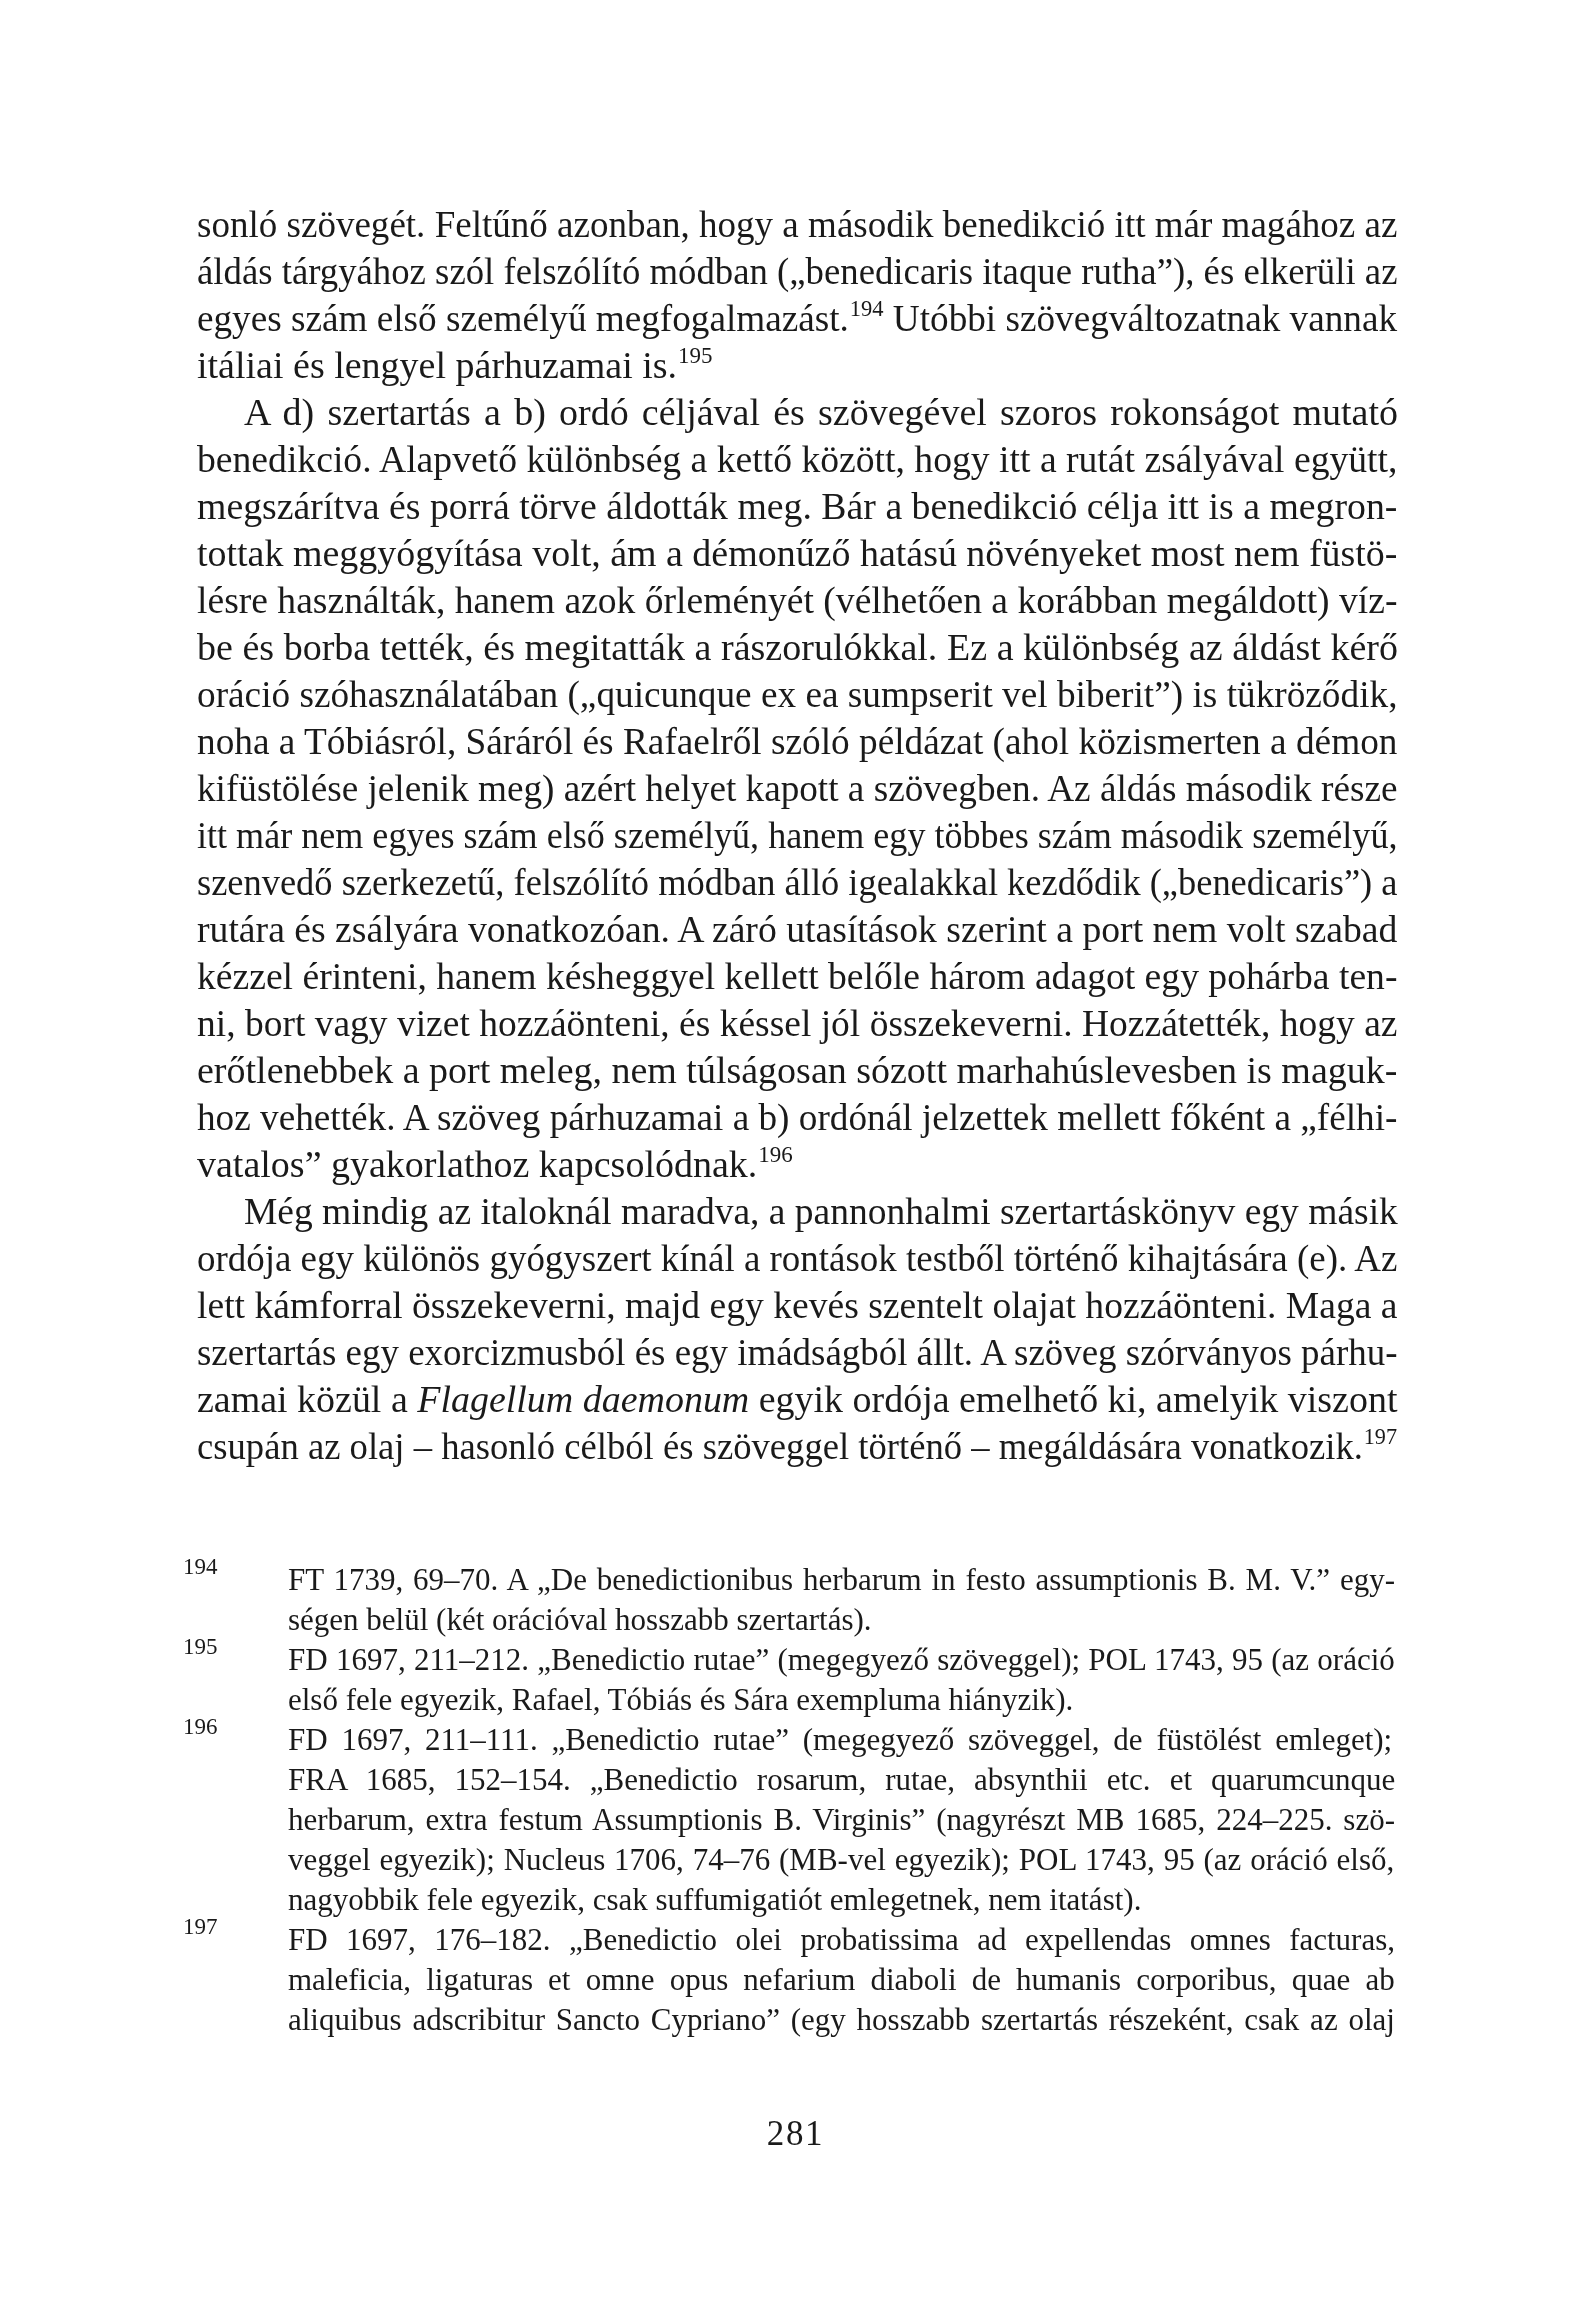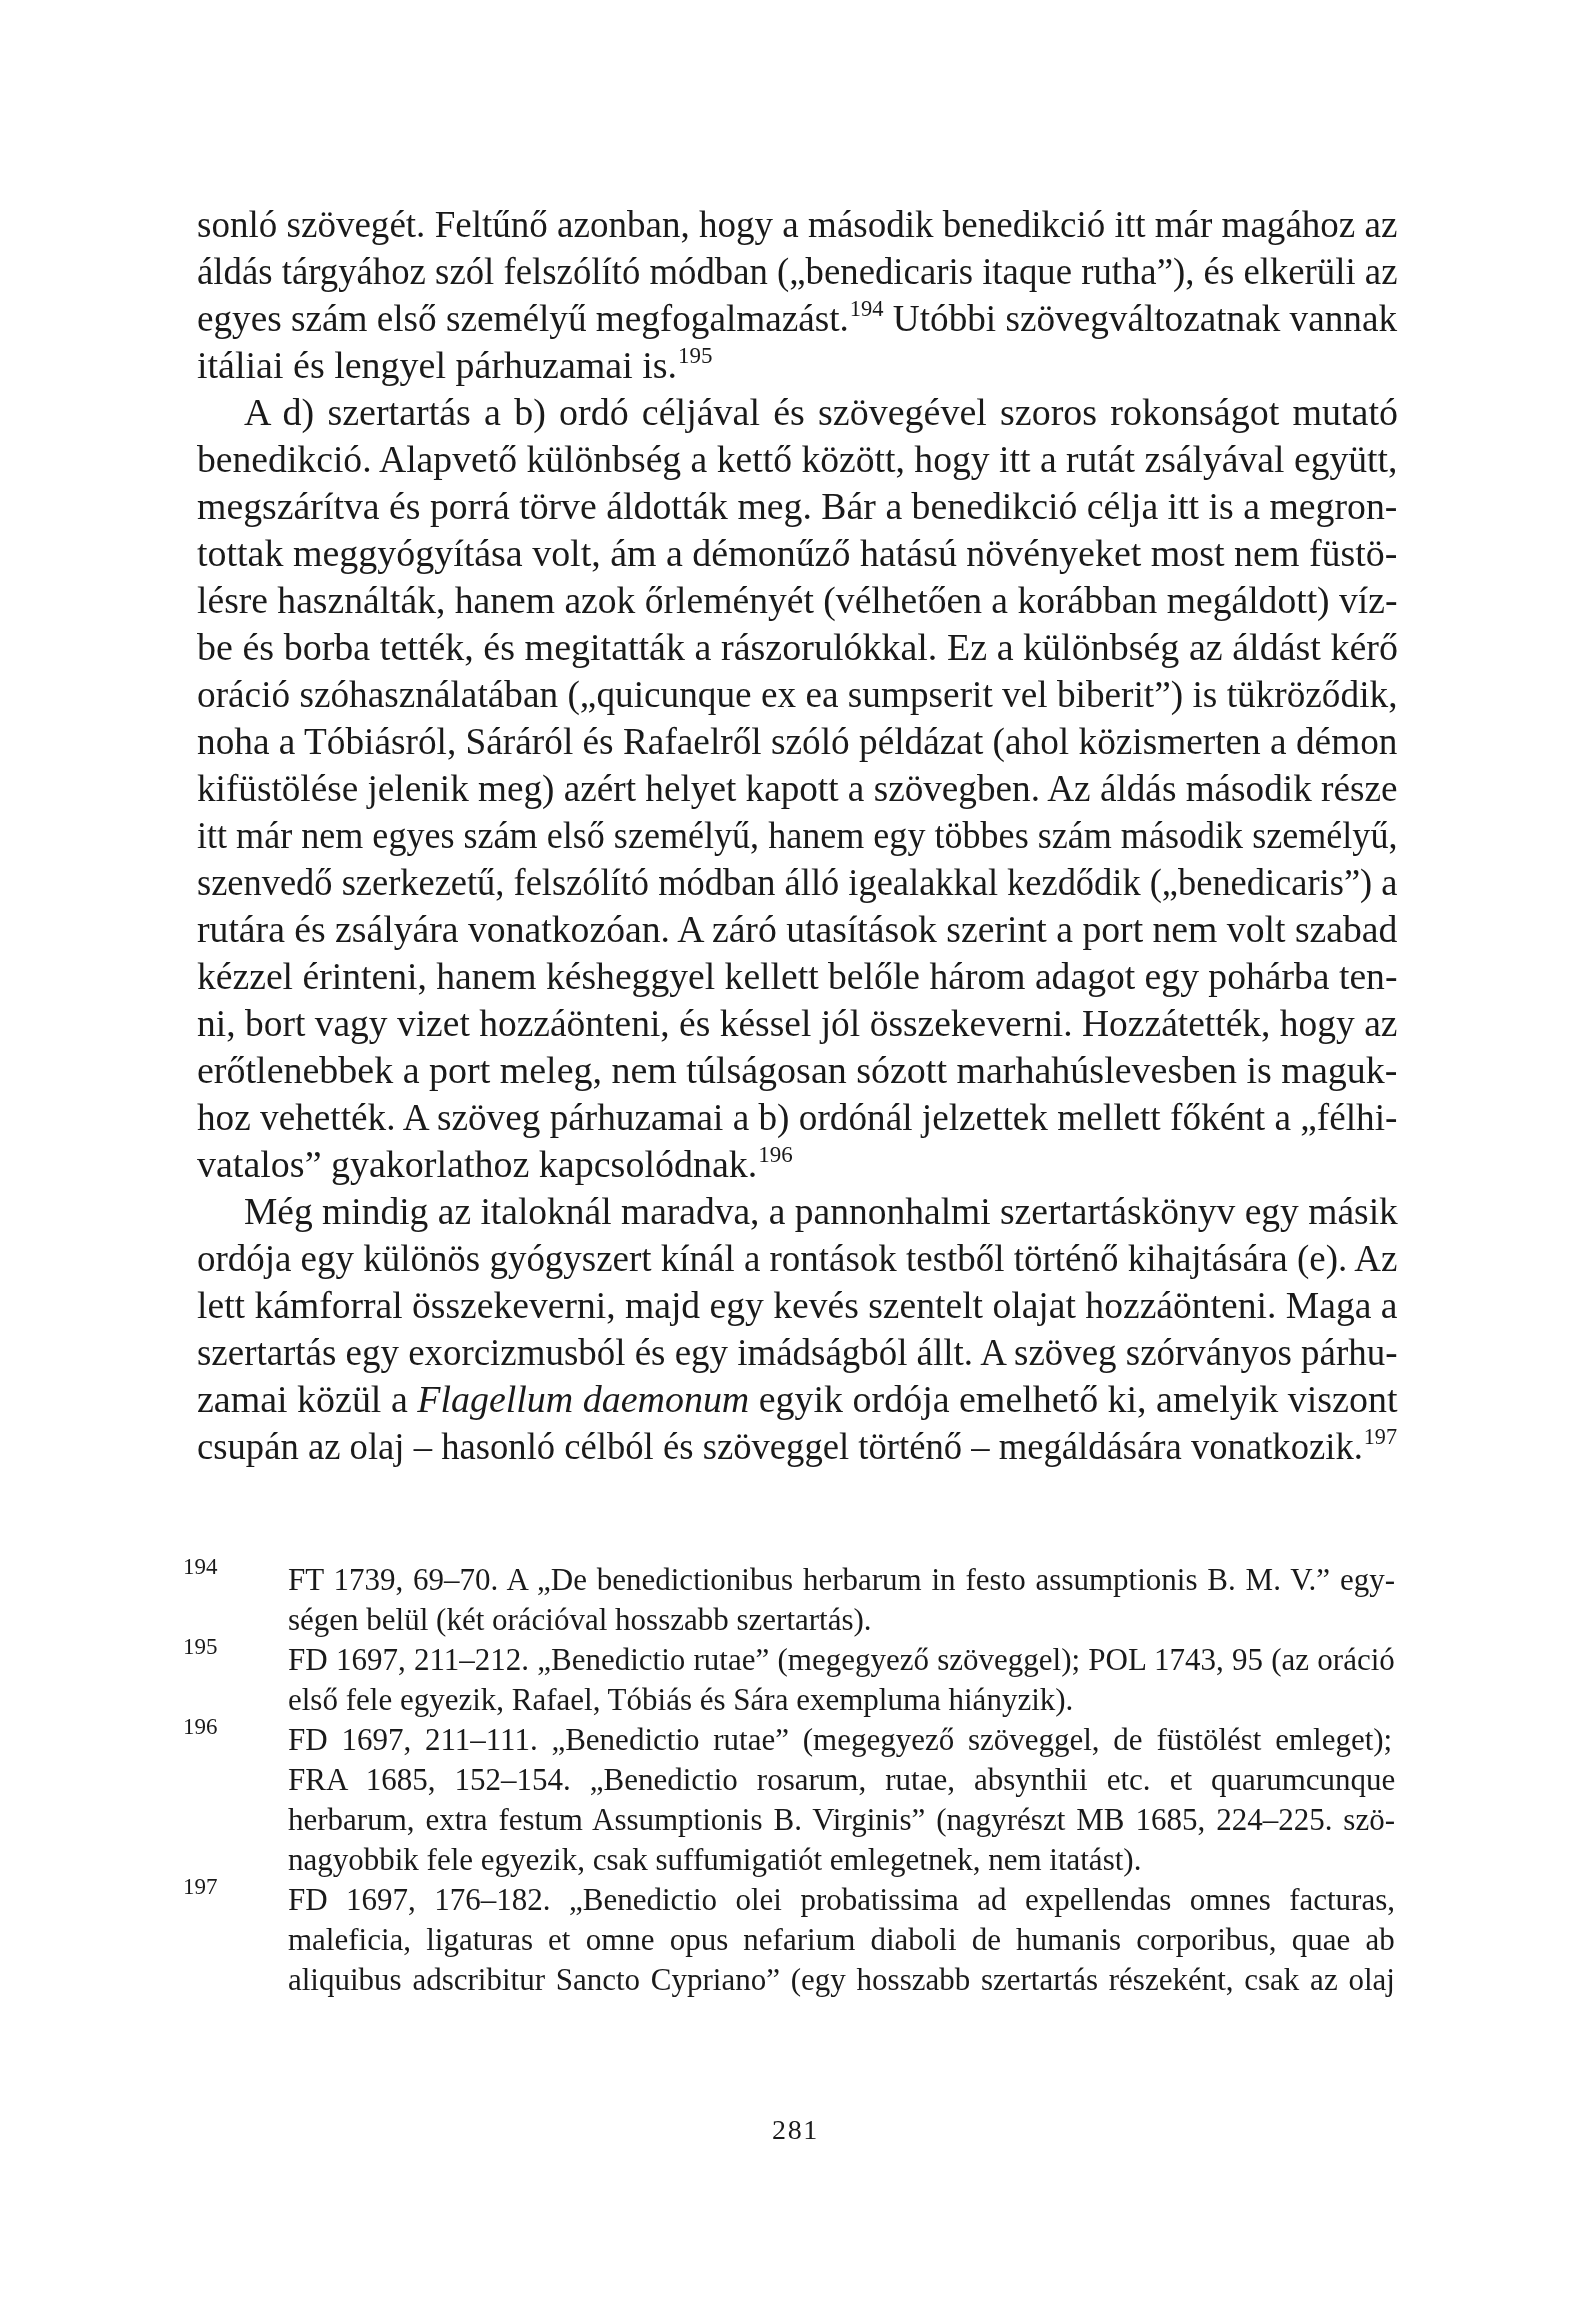--- a/index.html
+++ b/index.html
@@ -28,21 +28,21 @@
     font-size:31px; line-height:40px;
   }
   #footnotes .line { height:40px; }
   .footnote { position:relative; padding-left:91px; }
   .fn-num {
     position:absolute; left:-14px; top:-6px;
     font-size:23px; line-height:normal;
   }
   #page-number {
     position:absolute; left:0; right:0; top:2114px;
-    text-align:center; font-size:28px; letter-spacing:1.7px;
+    text-align:center; font-size:35px; letter-spacing:1.7px;
     font-feature-settings:"onum" 1; font-variant-numeric:oldstyle-nums;
   }
 </style>
 </head>
 <body>
 
 <div class="page">
   <div id="body-text">
       <div class="para">
         <div class="line"><span class="ln" style="display: inline-block; transform-origin: 0px 50%; transform: scaleX(0.974787);"><span>sonló szövegét. Feltűnő azonban, hogy a második benedikció itt már magához az</span></span></div>
@@ -87,20 +87,21 @@
       <div class="footnote">
         <sup class="fn-num">195</sup>
         <div class="line"><span class="ln" style="word-spacing: 0.5px;"><span>FD 1697, 211–212. „Benedictio rutae” (megegyező szöveggel); POL 1743, 95 (az oráció</span></span></div>
         <div class="line left"><span class="ln"><span>első fele egyezik, Rafael, Tóbiás és Sára exempluma hiányzik).</span></span></div>
       </div>
       <div class="footnote">
         <sup class="fn-num">196</sup>
         <div class="line"><span class="ln" style="word-spacing: 6px;"><span>FD 1697, 211–111. „Benedictio rutae” (megegyező szöveggel, de füstölést emleget);</span></span></div>
         <div class="line"><span class="ln" style="word-spacing: 11.3px;"><span>FRA 1685, 152–154. „Benedictio rosarum, rutae, absynthii etc. et quarumcunque</span></span></div>
         <div class="line"><span class="ln" style="word-spacing: 3.2px;"><span>herbarum, extra festum Assumptionis B. Virginis” (nagyrészt MB 1685, 224–225. szö-</span></span></div>
+        <div class="line"><span class="ln" style="word-spacing: 1.1px;"><span>veggel egyezik); Nucleus 1706, 74–76 (MB-vel egyezik); POL 1743, 95 (az oráció első,</span></span></div>
         <div class="line left"><span class="ln"><span>nagyobbik fele egyezik, csak suffumigatiót emlegetnek, nem itatást).</span></span></div>
       </div>
       <div class="footnote">
         <sup class="fn-num">197</sup>
         <div class="line"><span class="ln" style="word-spacing: 10.7px;"><span>FD 1697, 176–182. „Benedictio olei probatissima ad expellendas omnes facturas,</span></span></div>
         <div class="line"><span class="ln" style="word-spacing: 7.4px;"><span>maleficia, ligaturas et omne opus nefarium diaboli de humanis corporibus, quae ab</span></span></div>
         <div class="line"><span class="ln" style="word-spacing: 3px;"><span>aliquibus adscribitur Sancto Cypriano” (egy hosszabb szertartás részeként, csak az olaj</span></span></div>
       </div>
     </div>
   <div id="page-number">281</div>

